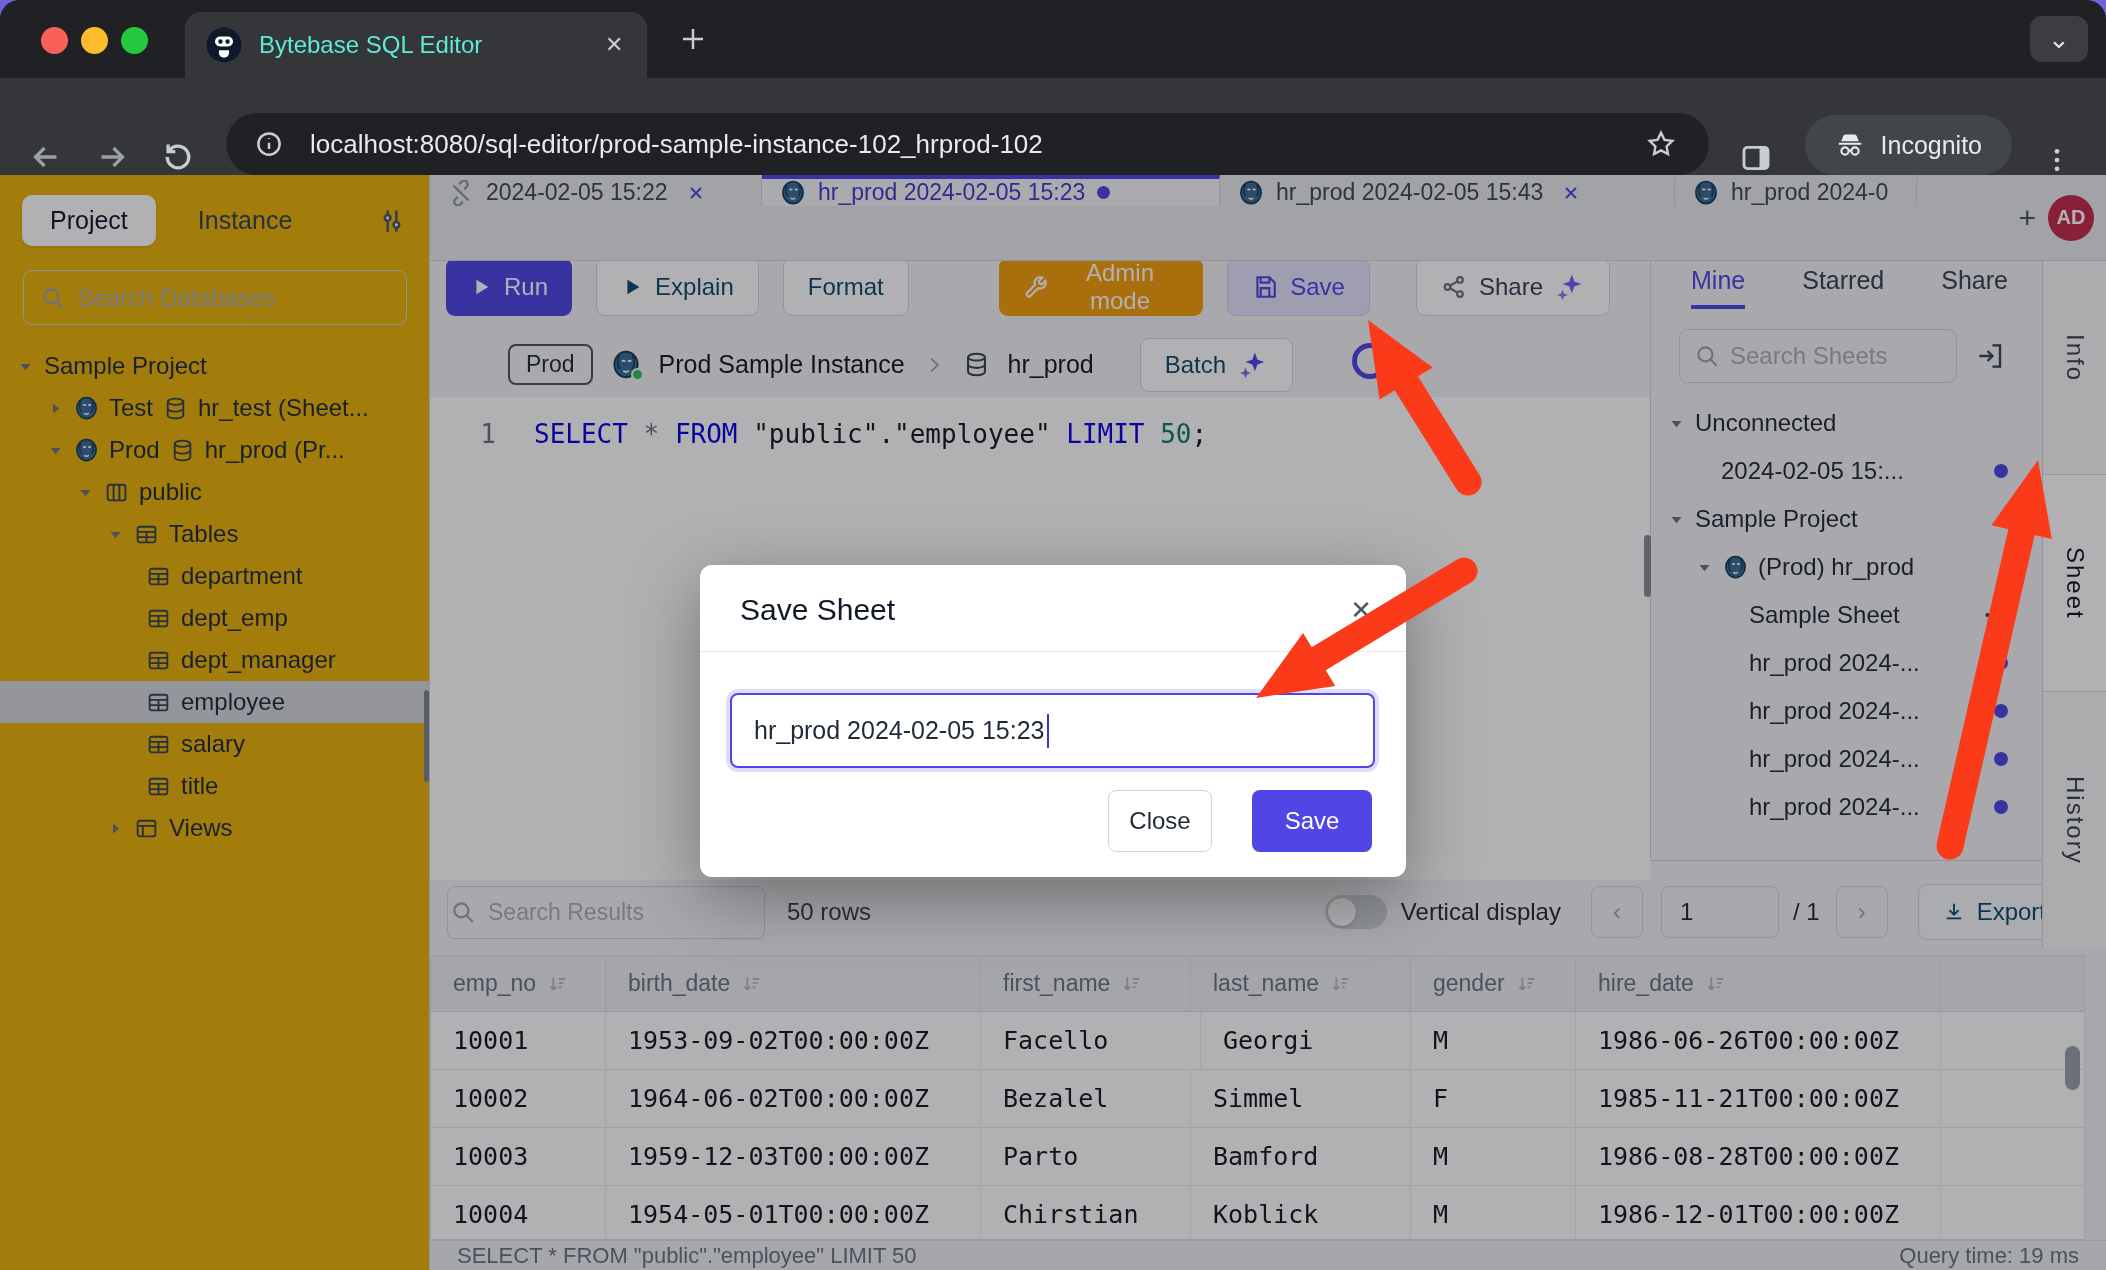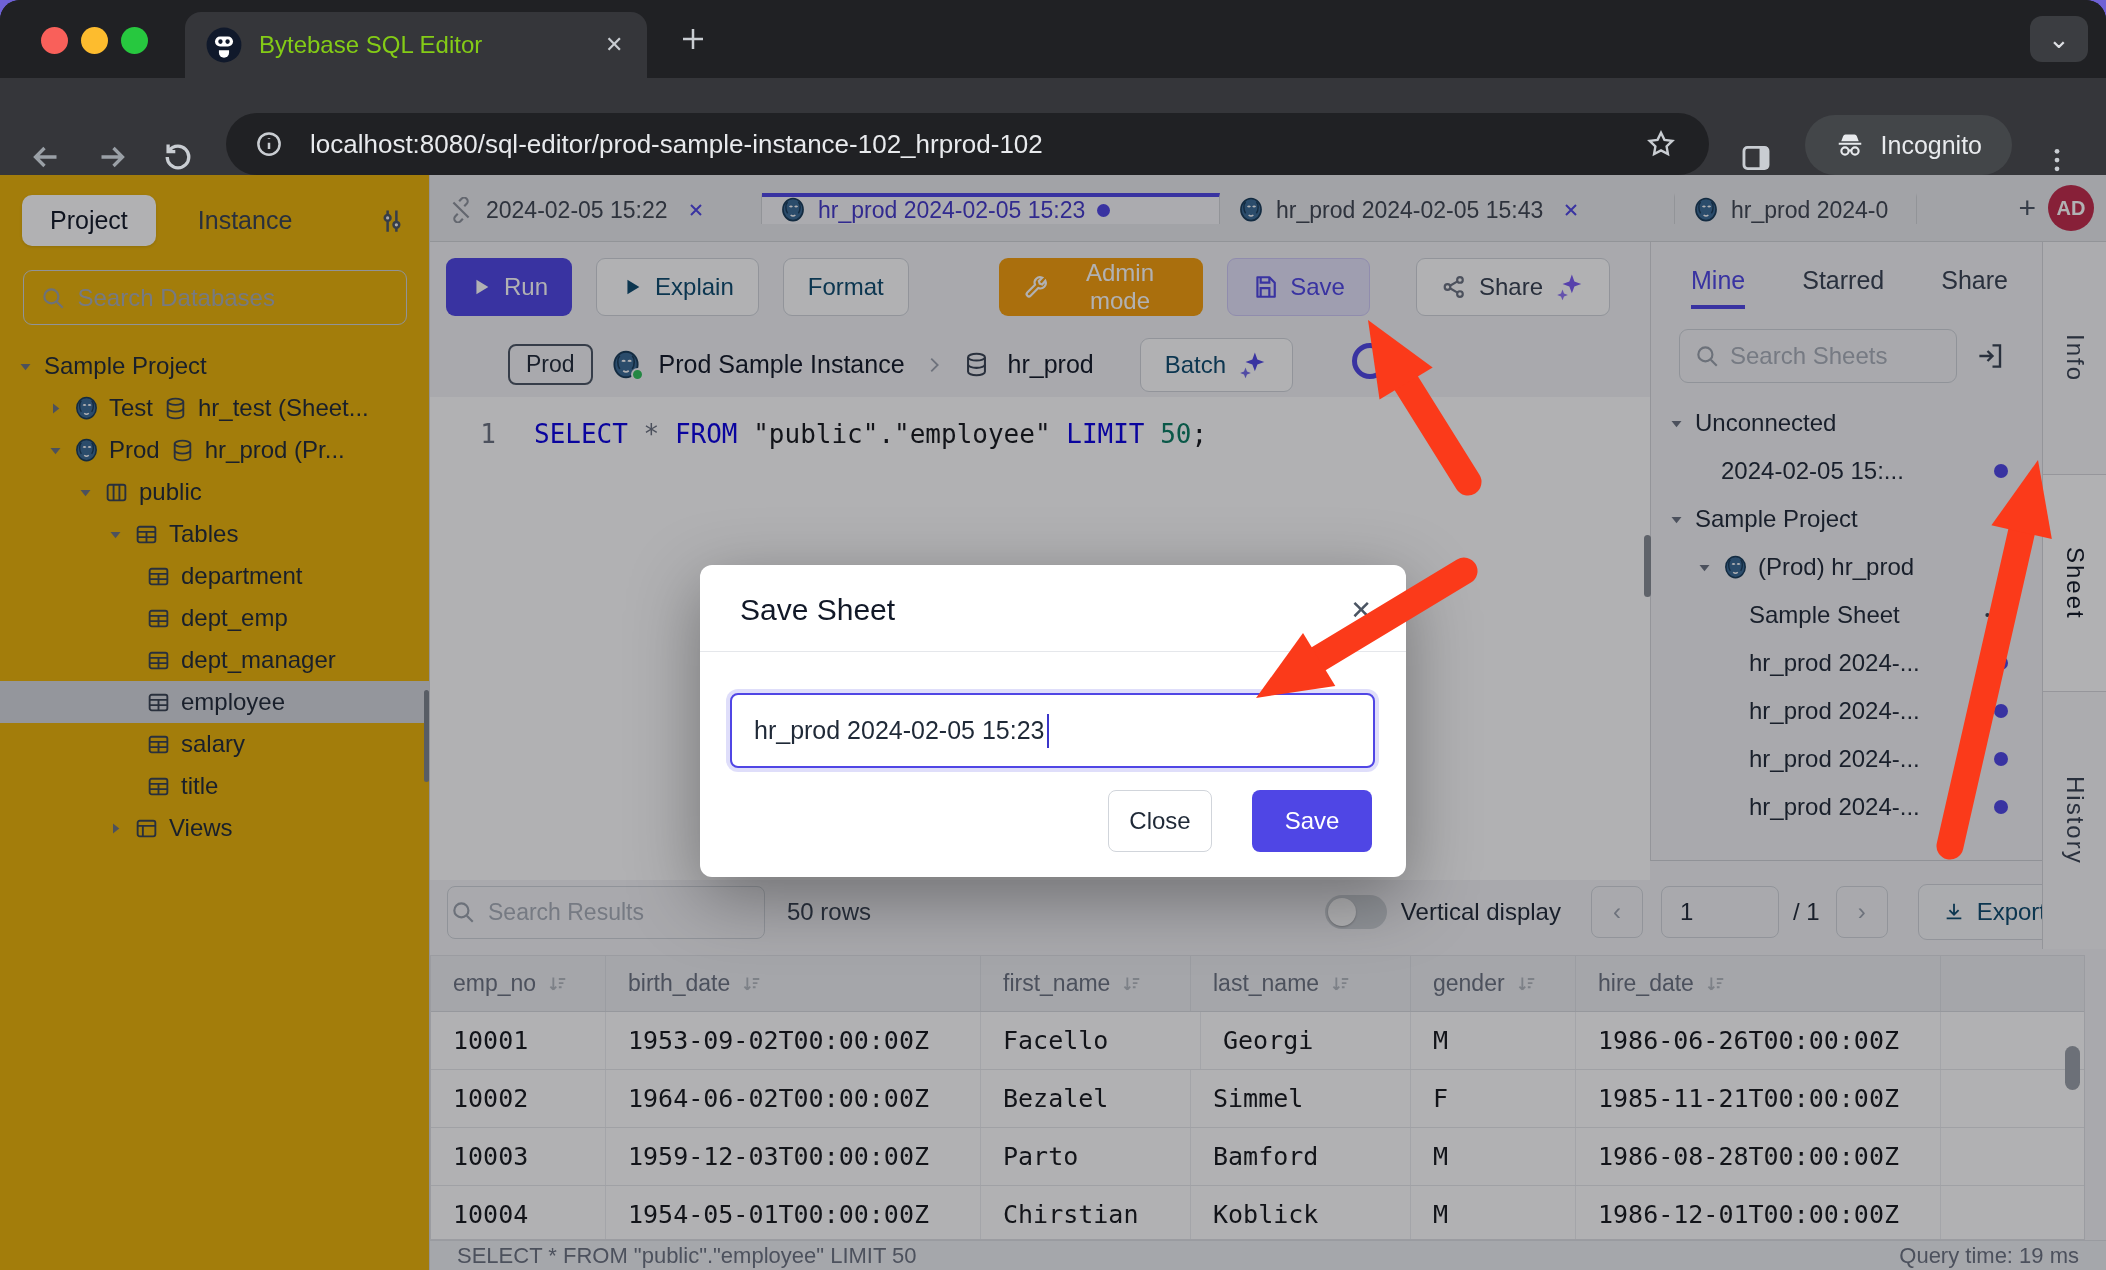--- a/index.html
+++ b/index.html
@@ -6,21 +6,21 @@
   html,body{background:#6f62d6;font-family:"Liberation Sans",sans-serif}
   .screen{position:relative;width:2106px;height:1270px;overflow:hidden;background:#6f62d6}
   .ic{width:1em;height:1em;display:block}
 
   
   .chrome{position:absolute;top:0;left:0;right:0;height:175px;background:#202124;border-radius:20px 20px 0 0;overflow:hidden}
   .tabstrip{position:absolute;top:0;left:0;right:0;height:78px;background:#202124}
   .tl{position:absolute;top:27px;width:27px;height:27px;border-radius:50%}
   .tl.r{left:41px;background:#f9605a}.tl.y{left:81px;background:#fdbc2e}.tl.g{left:121px;background:#27c83f}
   .btab{position:absolute;left:185px;top:12px;width:462px;height:66px;background:#35363a;border-radius:16px 16px 0 0;display:flex;align-items:center;padding:0 20px;gap:16px}
-  .btab .title{color:#84cc16;font-size:24px;flex:1;white-space:nowrap;overflow:hidden}
+  .btab .title{color:#5eead4;font-size:24px;flex:1;white-space:nowrap;overflow:hidden}
   .btab .tclose{color:#c9cdd2;font-size:22px;width:22px}
   .favicon{width:38px;height:38px;flex:0 0 38px}
   .newtab{position:absolute;left:678px;top:24px;color:#c9cdd2;font-size:30px;width:30px;height:30px}
   .winchev{position:absolute;right:18px;top:16px;width:58px;height:46px;background:#3b3d41;border-radius:12px;display:flex;align-items:center;justify-content:center;color:#dfe1e5;font-size:26px}
   .urlrow{position:absolute;top:78px;left:0;right:0;height:97px;background:#35363a;display:flex;align-items:flex-end;padding:0 28px;gap:30px}
   .navic{color:#9aa0a6;font-size:36px;width:36px}
   .navic.lt{color:#c9cdd2}
   .urlpill{flex:1;height:62px;background:#202124;border-radius:31px;display:flex;align-items:center;padding:0 28px;gap:20px;color:#e8eaed;font-size:26px;overflow:hidden}
   .urlpill .url{flex:1;white-space:nowrap;overflow:hidden}
   .incpill{height:60px;background:#434649;border-radius:30px;display:flex;align-items:center;gap:16px;color:#e8eaed;font-size:25px;padding:0 30px}
@@ -39,21 +39,21 @@
   .lsearch input::placeholder{color:#a8aeb8}
   .searchic{font-size:26px;color:#9aa1ab}
   .ltree{margin-top:20px}
   .trow{height:42px;display:flex;align-items:center;gap:10px;font-size:24px;color:#1f2937;white-space:nowrap;overflow:hidden}
   .trow.sel{background:#d5d8dd}
   .caret{font-size:15px;color:#6b7280;width:16px}
   .ticon{font-size:25px;color:#374151}
   .lhandle{position:absolute;left:424px;top:515px;width:5px;height:92px;background:#7d838c;border-radius:3px;z-index:2}
 
   
-  .etabs{position:absolute;left:430px;top:0;right:0;height:67px;background:#e9eaed;border-bottom:1px solid #d2d4d8;display:flex;align-items:center;z-index:1}
+  .etabs{position:absolute;left:430px;top:0;right:0;height:86px;background:#e9eaed;border-bottom:1px solid #d2d4d8;display:flex;align-items:flex-start;z-index:1}
   .etab{display:flex;align-items:center;gap:12px;padding:0 18px;border-right:1px solid #d2d4d8;font-size:23px;color:#3f4652;white-space:nowrap;overflow:hidden;border-top:4px solid transparent}
   .etab.active{background:#f7f7f9;color:#4338ca;border-top:4px solid var(--accent)}
   .etab .tabic{font-size:26px;color:#8d929b;flex:0 0 auto}
   .etab .tx{color:var(--accent);font-size:20px;margin-left:6px}
   .etab .label{overflow:hidden;text-overflow:clip}
   .bluedot{width:13px;height:13px;border-radius:50%;background:var(--accent);flex:0 0 13px}
   .etspacer{flex:1}
   .eplus{align-self:center;color:#4b5563;font-size:30px;margin:0 12px}
   .avatar{align-self:center;width:46px;height:46px;border-radius:50%;background:var(--avatar);color:#fff;font-size:20px;font-weight:bold;display:flex;align-items:center;justify-content:center;margin-right:12px;flex:0 0 46px}
 

